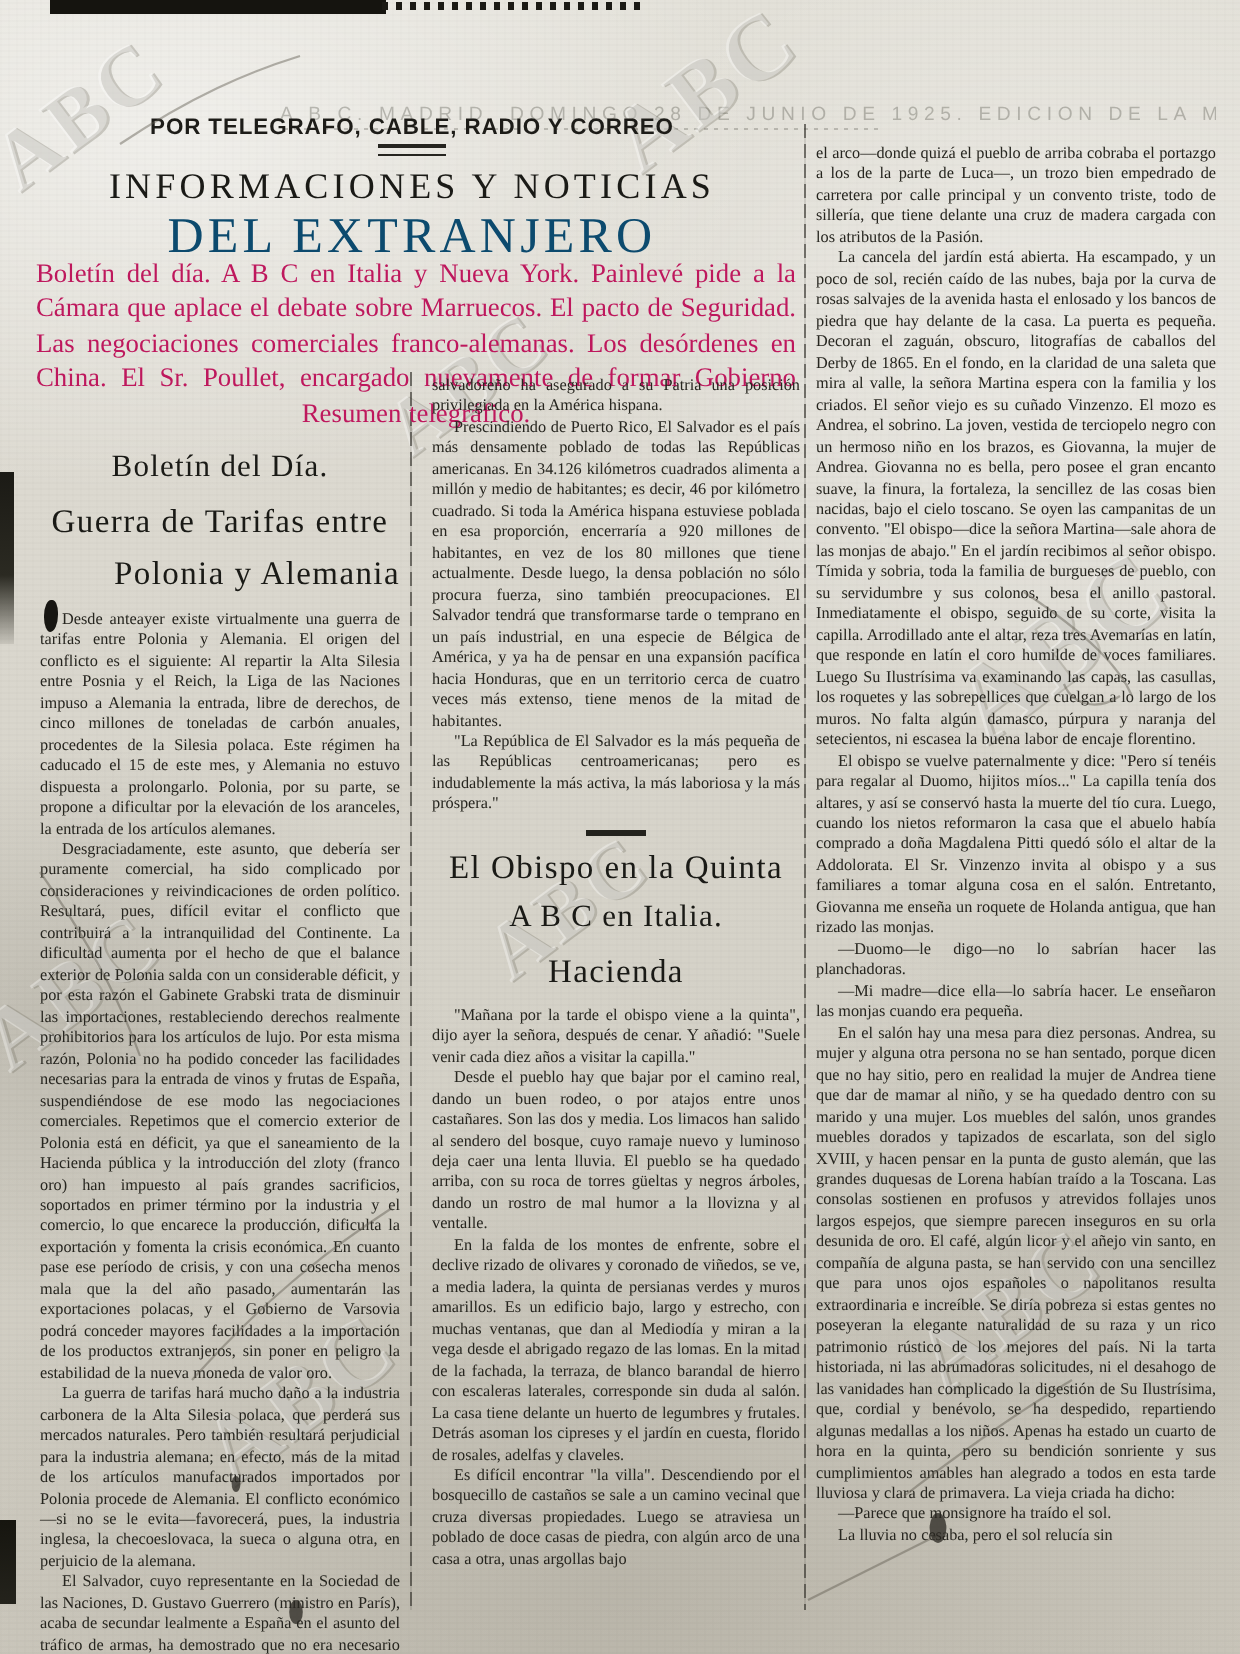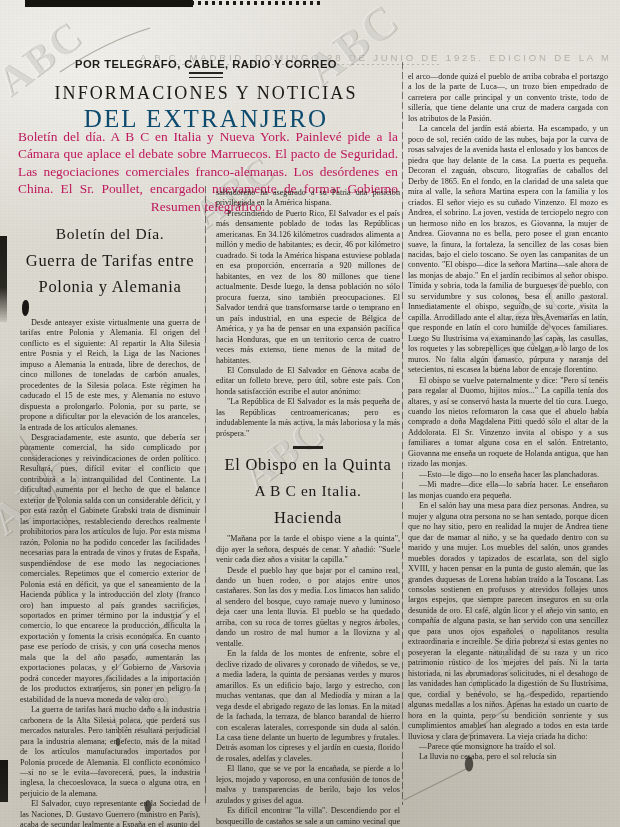--- a/index.html
+++ b/index.html
@@ -261,48 +261,46 @@
       <div class="kicker-rule"></div>
       <h1 class="head1">INFORMACIONES Y NOTICIAS</h1>
       <h1 class="head2">DEL EXTRANJERO</h1>
     </div>
 
     <div id="lead">Boletín del día.  A B C en Italia y Nueva York.  Painlevé pide a la Cámara que aplace el debate sobre Marruecos.  El pacto de Seguridad.  Las negociaciones comerciales franco-alemanas.  Los desórdenes en China. El Sr. Poullet, encargado nuevamente de formar Gobierno Resumen telegráfico.</div>
 
     <div id="col1" class="col">
       <div class="sec-h big">Boletín del Día.</div>
       <div class="sec-h bigger">Guerra de Tarifas entre</div>
-      <div class="sec-h bigger" style="margin-bottom:19px;">Polonia y Alemania</div>
+      <div class="sec-h bigger" style="margin-bottom:6px;text-align:right;">Polonia y Alemania</div>
       <p>Desde anteayer existe virtualmente una guerra de tarifas entre Polonia y Alemania. El origen del conflicto es el siguiente: Al repartir la Alta Silesia entre Posnia y el Reich, la Liga de las Naciones impuso a Alemania la entrada, libre de derechos, de cinco millones de toneladas de carbón anuales, procedentes de la Silesia polaca. Este régimen ha caducado el 15 de este mes, y Alemania no estuvo dispuesta a prolongarlo. Polonia, por su parte, se propone a dificultar por la elevación de los aranceles, la entrada de los artículos alemanes.</p>
       <p>Desgraciadamente, este asunto, que debería ser puramente comercial, ha sido complicado por consideraciones y reivindicaciones de orden político. Resultará, pues, difícil evitar el conflicto que contribuirá a la intranquilidad del Continente. La dificultad aumenta por el hecho de que el balance exterior de Polonia salda con un considerable déficit, y por esta razón el Gabinete Grabski trata de disminuir las importaciones, restableciendo derechos realmente prohibitorios para los artículos de lujo. Por esta misma razón, Polonia no ha podido conceder las facilidades necesarias para la entrada de vinos y frutas de España, suspendiéndose de ese modo las negociaciones comerciales. Repetimos que el comercio exterior de Polonia está en déficit, ya que el saneamiento de la Hacienda pública y la introducción del zloty (franco oro) han impuesto al país grandes sacrificios, soportados en primer término por la industria y el comercio, lo que encarece la producción, dificulta la exportación y fomenta la crisis económica. En cuanto pase ese período de crisis, y con una cosecha menos mala que la del año pasado, aumentarán las exportaciones polacas, y el Gobierno de Varsovia podrá conceder mayores facilidades a la importación de los productos extranjeros, sin poner en peligro la estabilidad de la nueva moneda de valor oro.</p>
       <p>La guerra de tarifas hará mucho daño a la industria carbonera de la Alta Silesia polaca, que perderá sus mercados naturales. Pero también resultará perjudicial para la industria alemana; en efecto, más de la mitad de los artículos manufacturados importados por Polonia procede de Alemania. El conflicto económico—si no se le evita—favorecerá, pues, la industria inglesa, la checoeslovaca, la sueca o alguna otra, en perjuicio de la alemana.</p>
       <p>El Salvador, cuyo representante en la Sociedad de las Naciones, D. Gustavo Guerrero (ministro en París), acaba de secundar lealmente a España en el asunto del tráfico de armas, ha demostrado que no era necesario para un país poseer un vasto territorio ni un Ejército poderoso para conseguir la estimación de todos. Manteniendo la paz pública, siguiendo fiel a la vida constitucional, trabajando seriamente, el pueblo</p>
     </div>
 
     <div id="col2" class="col">
       <p class="noind">salvadoreño ha asegurado a su Patria una posición privilegiada en la América hispana.</p>
       <p>Prescindiendo de Puerto Rico, El Salvador es el país más densamente poblado de todas las Repúblicas americanas. En 34.126 kilómetros cuadrados alimenta a millón y medio de habitantes; es decir, 46 por kilómetro cuadrado. Si toda la América hispana estuviese poblada en esa proporción, encerraría a 920 millones de habitantes, en vez de los 80 millones que tiene actualmente. Desde luego, la densa población no sólo procura fuerza, sino también preocupaciones. El Salvador tendrá que transformarse tarde o temprano en un país industrial, en una especie de Bélgica de América, y ya ha de pensar en una expansión pacífica hacia Honduras, que en un territorio cerca de cuatro veces más extenso, tiene menos de la mitad de habitantes.</p>
-      <p>El Consulado de El Salvador en Génova acaba de editar un folleto breve, pero útil, sobre este país. Con honda satisfacción escribe el autor anónimo:</p>
       <p>"La República de El Salvador es la más pequeña de las Repúblicas centroamericanas; pero es indudablemente la más activa, la más laboriosa y la más próspera."</p>
       <div class="sec-rule"></div>
       <div class="sec-h bigger">El Obispo en la Quinta</div>
       <div class="sec-h big">A B C en Italia.</div>
       <div class="sec-h bigger" style="margin-bottom:5px;">Hacienda</div>
       <p>"Mañana por la tarde el obispo viene a la quinta", dijo ayer la señora, después de cenar. Y añadió: "Suele venir cada diez años a visitar la capilla."</p>
       <p>Desde el pueblo hay que bajar por el camino real, dando un buen rodeo, o por atajos entre unos castañares. Son las dos y media. Los limacos han salido al sendero del bosque, cuyo ramaje nuevo y luminoso deja caer una lenta lluvia. El pueblo se ha quedado arriba, con su roca de torres güeltas y negros árboles, dando un rostro de mal humor a la llovizna y al ventalle.</p>
       <p>En la falda de los montes de enfrente, sobre el declive rizado de olivares y coronado de viñedos, se ve, a media ladera, la quinta de persianas verdes y muros amarillos. Es un edificio bajo, largo y estrecho, con muchas ventanas, que dan al Mediodía y miran a la vega desde el abrigado regazo de las lomas. En la mitad de la fachada, la terraza, de blanco barandal de hierro con escaleras laterales, corresponde sin duda al salón. La casa tiene delante un huerto de legumbres y frutales. Detrás asoman los cipreses y el jardín en cuesta, florido de rosales, adelfas y claveles.</p>
-      <p>El llano, que se ve por la encañada, se pierde a lo lejos, mojado y vaporoso, en una confusión de tonos de malva y transparencias de berilo, bajo los velos azulados y grises del agua.</p>
       <p>Es difícil encontrar "la villa". Descendiendo por el bosquecillo de castaños se sale a un camino vecinal que cruza diversas propiedades. Luego se atraviesa un poblado de doce casas de piedra, con algún arco de una casa a otra, unas argollas bajo</p>
     </div>
 
     <div id="col3" class="col">
       <p class="noind">el arco—donde quizá el pueblo de arriba cobraba el portazgo a los de la parte de Luca—, un trozo bien empedrado de carretera por calle principal y un convento triste, todo de sillería, que tiene delante una cruz de madera cargada con los atributos de la Pasión.</p>
       <p>La cancela del jardín está abierta. Ha escampado, y un poco de sol, recién caído de las nubes, baja por la curva de rosas salvajes de la avenida hasta el enlosado y los bancos de piedra que hay delante de la casa. La puerta es pequeña. Decoran el zaguán, obscuro, litografías de caballos del Derby de 1865. En el fondo, en la claridad de una saleta que mira al valle, la señora Martina espera con la familia y los criados. El señor viejo es su cuñado Vinzenzo. El mozo es Andrea, el sobrino. La joven, vestida de terciopelo negro con un hermoso niño en los brazos, es Giovanna, la mujer de Andrea. Giovanna no es bella, pero posee el gran encanto suave, la finura, la fortaleza, la sencillez de las cosas bien nacidas, bajo el cielo toscano. Se oyen las campanitas de un convento. "El obispo—dice la señora Martina—sale ahora de las monjas de abajo." En el jardín recibimos al señor obispo. Tímida y sobria, toda la familia de burgueses de pueblo, con su servidumbre y sus colonos, besa el anillo pastoral. Inmediatamente el obispo, seguido de su corte, visita la capilla. Arrodillado ante el altar, reza tres Avemarías en latín, que responde en latín el coro humilde de voces familiares. Luego Su Ilustrísima va examinando las capas, las casullas, los roquetes y las sobrepellices que cuelgan a lo largo de los muros. No falta algún damasco, púrpura y naranja del setecientos, ni escasea la buena labor de encaje florentino.</p>
       <p>El obispo se vuelve paternalmente y dice: "Pero sí tenéis para regalar al Duomo, hijitos míos..." La capilla tenía dos altares, y así se conservó hasta la muerte del tío cura. Luego, cuando los nietos reformaron la casa que el abuelo había comprado a doña Magdalena Pitti quedó sólo el altar de la Addolorata. El Sr. Vinzenzo invita al obispo y a sus familiares a tomar alguna cosa en el salón. Entretanto, Giovanna me enseña un roquete de Holanda antigua, que han rizado las monjas.</p>
-      <p>—Esto—le digo—no lo enseña hacer las planchadoras.</p>
+      <p>—Duomo—le digo—no lo sabrían hacer las planchadoras.</p>
       <p>—Mi madre—dice ella—lo sabría hacer. Le enseñaron las monjas cuando era pequeña.</p>
       <p>En el salón hay una mesa para diez personas. Andrea, su mujer y alguna otra persona no se han sentado, porque dicen que no hay sitio, pero en realidad la mujer de Andrea tiene que dar de mamar al niño, y se ha quedado dentro con su marido y una mujer. Los muebles del salón, unos grandes muebles dorados y tapizados de escarlata, son del siglo XVIII, y hacen pensar en la punta de gusto alemán, que las grandes duquesas de Lorena habían traído a la Toscana. Las consolas sostienen en profusos y atrevidos follajes unos largos espejos, que siempre parecen inseguros en su orla desunida de oro. El café, algún licor y el añejo vin santo, en compañía de alguna pasta, se han servido con una sencillez que para unos ojos españoles o napolitanos resulta extraordinaria e increíble. Se diría pobreza si estas gentes no poseyeran la elegante naturalidad de su raza y un rico patrimonio rústico de los mejores del país. Ni la tarta historiada, ni las abrumadoras solicitudes, ni el desahogo de las vanidades han complicado la digestión de Su Ilustrísima, que, cordial y benévolo, se ha despedido, repartiendo algunas medallas a los niños. Apenas ha estado un cuarto de hora en la quinta, pero su bendición sonriente y sus cumplimientos amables han alegrado a todos en esta tarde lluviosa y clara de primavera. La vieja criada ha dicho:</p>
       <p>—Parece que monsignore ha traído el sol.</p>
       <p>La lluvia no cesaba, pero el sol relucía sin</p>
     </div>
 
   </div>
 
   <svg class="scribble" width="620" height="827" viewBox="0 0 620 827" style="left:0;top:0;">
     <g stroke="rgba(95,92,80,.45)" fill="none" stroke-width="1.1">

